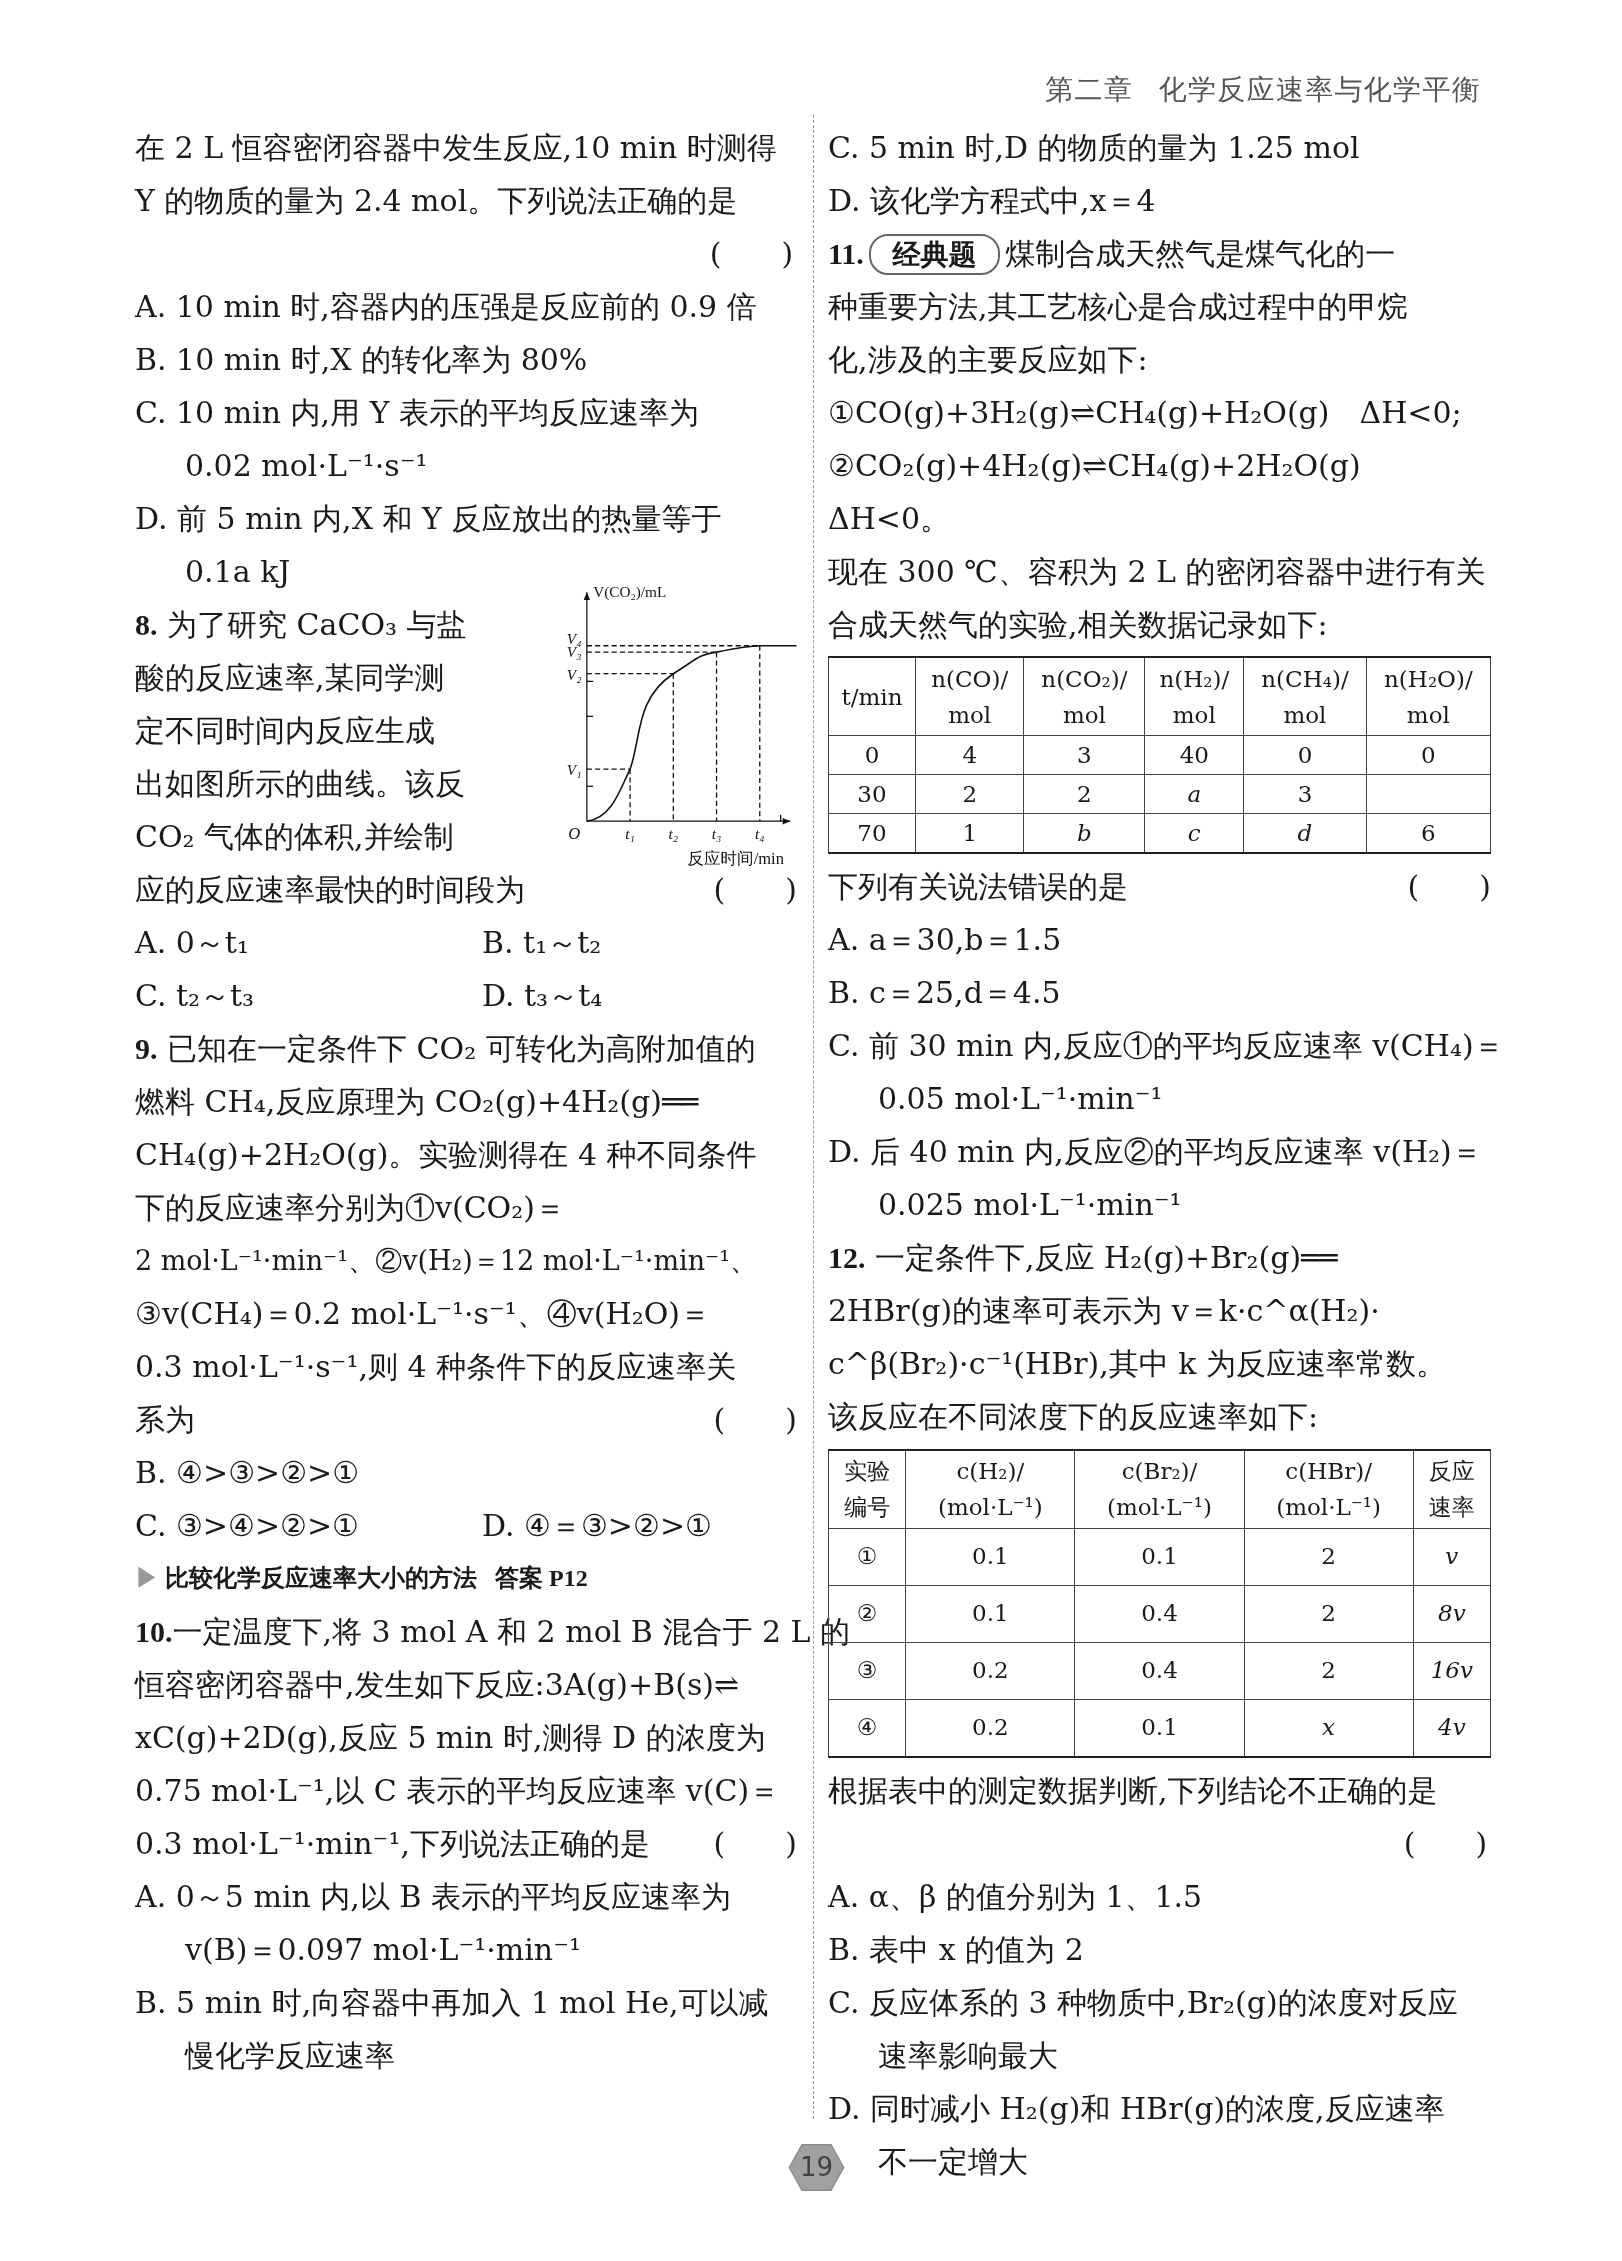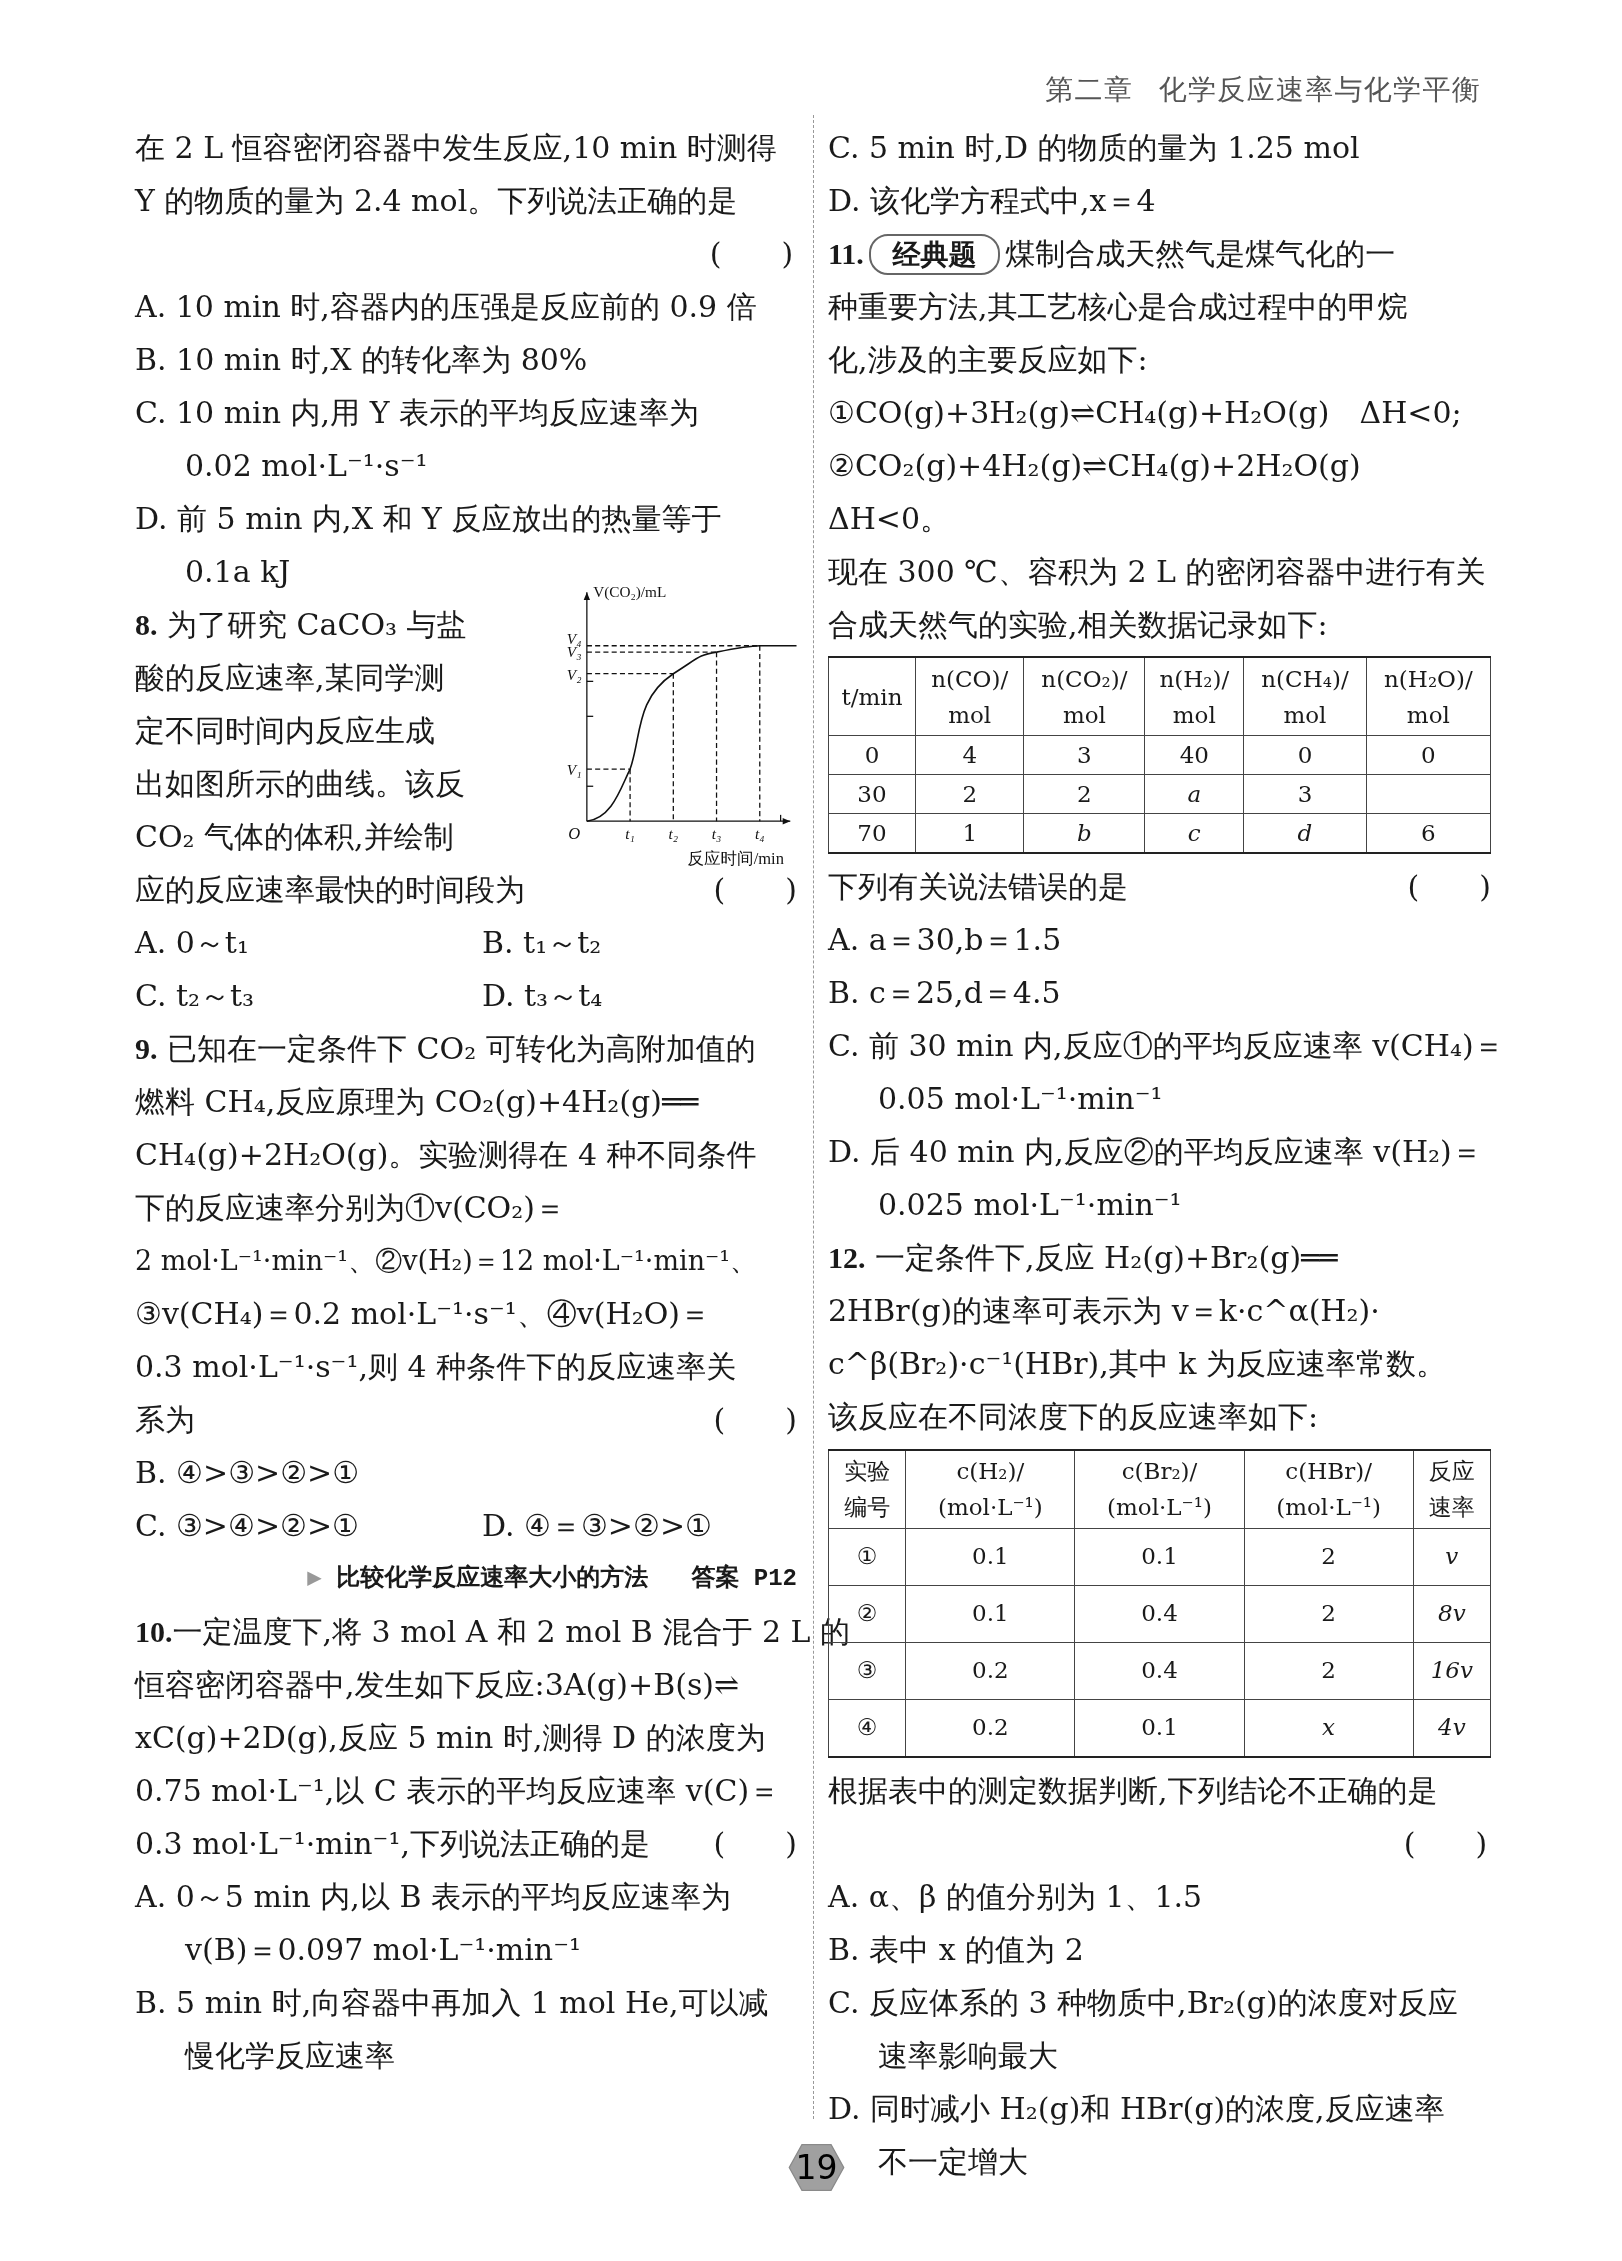--- a/index.html
+++ b/index.html
@@ -14,35 +14,35 @@
   .divider { position:absolute; left:813px; top:115px; height:2004px; border-left:1.9px dashed #999; }
   .line { white-space:nowrap; }
   .just { display:flex; justify-content:space-between; }
   .paren { text-align:right; padding-right:3.8px; }
   .ind { padding-left:50px; }
   .qnum { font-weight:bold; font-family:"Liberation Serif",serif; }
   .opt2 { display:flex;gap:32px; }
   .opt2 > div { width:50%; }
   .tag { display:inline-block; border:2.5px solid #666; border-radius:19px; padding:0 21.6px; line-height:37px;
          font-family:"DejaVu Sans","Liberation Sans",sans-serif; font-weight:bold; font-size:28px; margin:0 5.1px; }
-  .tip { text-align:right; font-family:Liberation Mono, monospace; font-weight:bold; font-size:24px; }
+  .tip { text-align:left; font-family:Liberation Serif, serif; font-weight:bold; font-size:24px; }
   .tip .tri { color:#999; }
   .q8wrap { position:relative; }
   .q8text { width:382px; }
   .chart { position:absolute; left:401px; top:-25.5px; width:267px; height:293px; }
   table.data { border-collapse:collapse; width:100%; font-size:23px; line-height:33px; margin:5.1px 0 6.4px 0;
                border-top:2.5px solid #222; border-bottom:2.5px solid #222; }
   table.data td, table.data th { border:1.3px solid #444; text-align:center; font-weight:normal; padding:2.5px 1.3px; }
   table.data th { line-height:36px; }
   .t11 td { height:33px; }
   .t12 td { height:51px; }
   .pagenum { position:absolute; left:788px; top:2142px; width:57px; height:51px; }
   .pagenum svg { width:57px; height:51px; }
   .pagenum .num { position:absolute; left:0; top:0; width:57px; height:51px; line-height:51px; text-align:center;
-                  font-family:"DejaVu Sans","Liberation Sans",sans-serif; font-size:33px; color:#000000; }
+                  font-family:"DejaVu Sans","Liberation Sans",sans-serif; font-size:26px; color:#404040; }
 </style>
 </head>
 <body>
 
 <div class="header">
   <span>第二章</span><span class="sep"></span><span>化学反应速率与化学平衡</span>
 </div>
 
 <div class="divider"></div>
 

